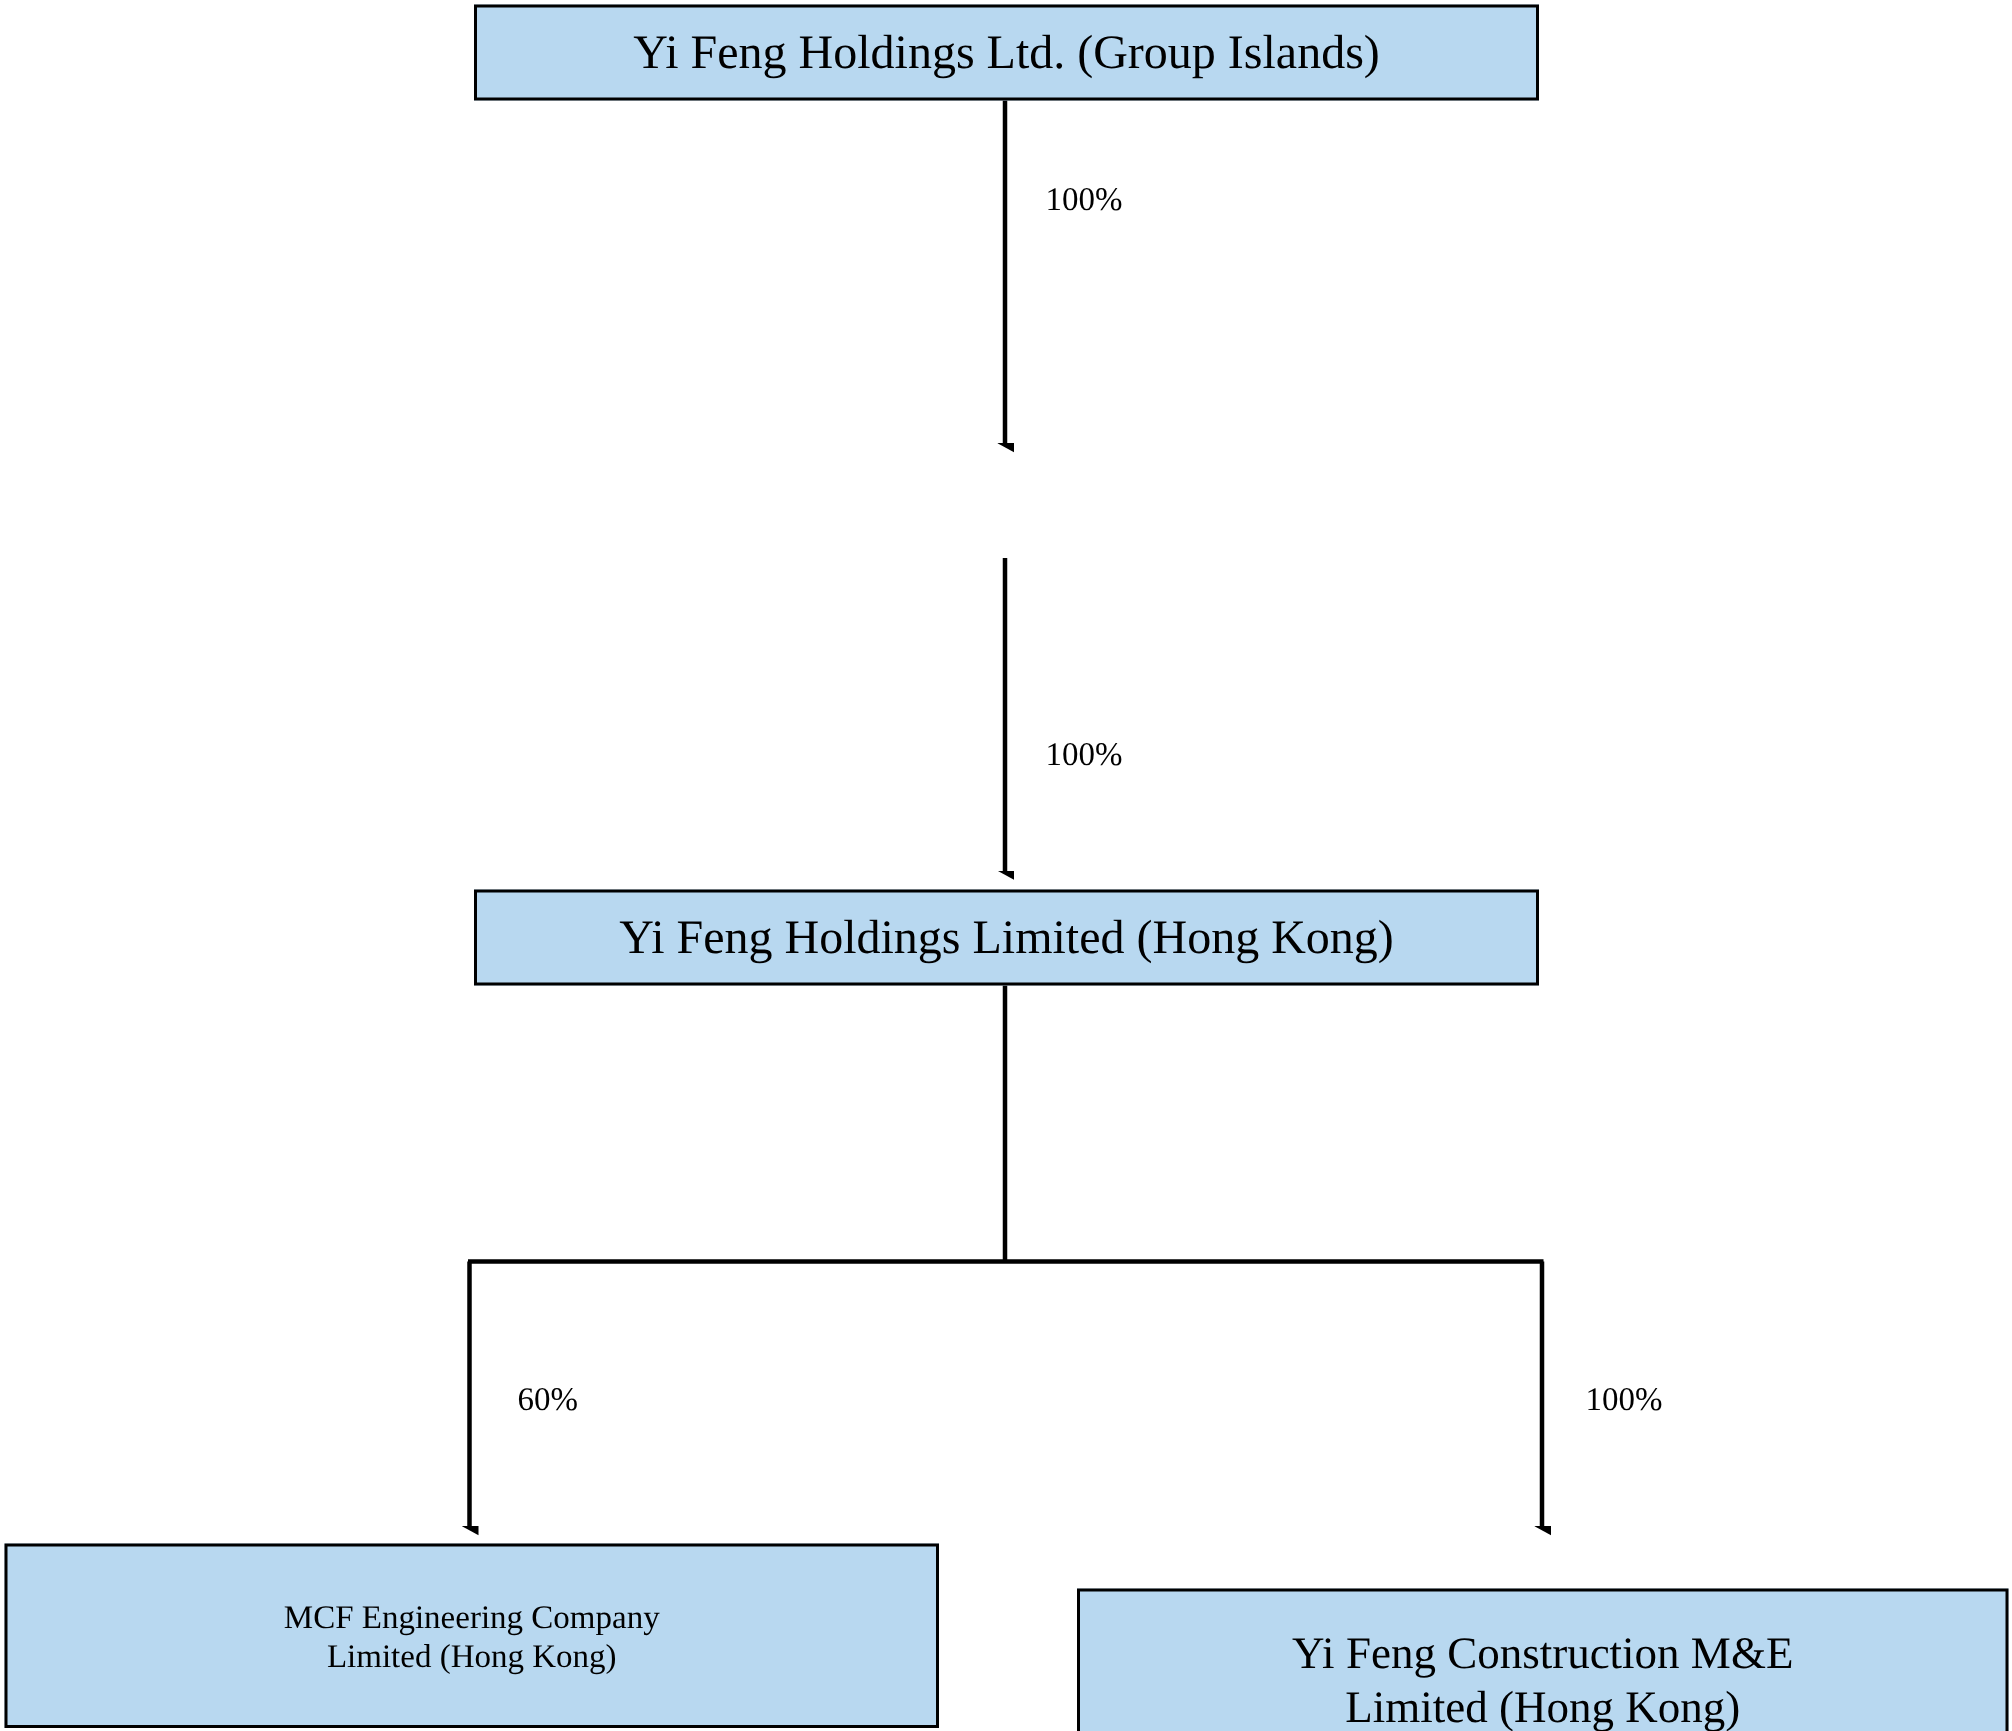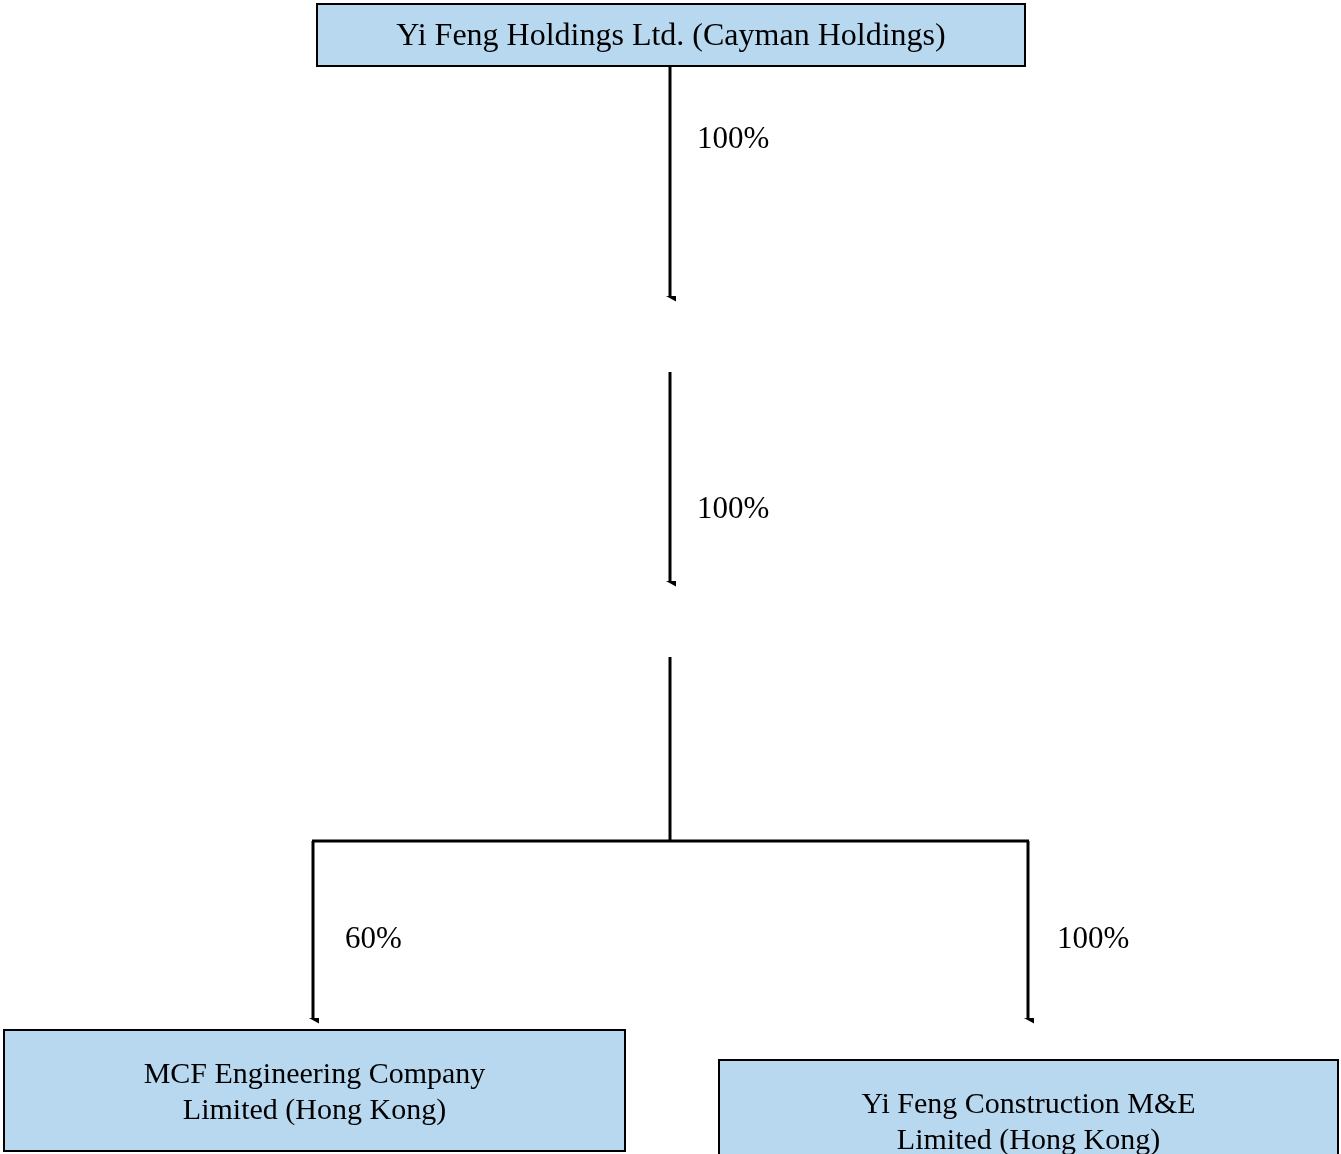--- a/index.html
+++ b/index.html
@@ -63,33 +63,33 @@
     top: 593px;
     width: 710px;
     height: 64px;
     font-size: 32px;
   }
   .box-mcf {
     left: 3px;
     top: 1029px;
     width: 623px;
     height: 123px;
-    font-size: 30px;
+    font-size: 22px;
   }
   .box-construction {
     left: 718px;
     top: 1029px;
     width: 621px;
     height: 123px;
     font-size: 30px;
     margin-top: 30px;
   }
   .edge-label {
     position: absolute;
-    font-size: 31px;
+    font-size: 22px;
     line-height: 1;
     white-space: nowrap;
     z-index: 4;
   }
   .label-pct-1 { left: 697px; top: 122px; }
   .label-pct-2 { left: 697px; top: 492px; }
   .label-pct-3 { left: 345px; top: 922px; }
   .label-pct-4 { left: 1057px; top: 922px; }
 </style>
 </head>
@@ -111,24 +111,27 @@
     <line x1="670" y1="657" x2="670" y2="842" stroke="#000000" stroke-width="3"></line>
 
     <line x1="312" y1="841" x2="1029" y2="841" stroke="#000000" stroke-width="3"></line>
 
     <line x1="313" y1="841" x2="313" y2="1018" stroke="#000000" stroke-width="3" marker-end="url(#arrowhead)"></line>
 
     <line x1="1028" y1="841" x2="1028" y2="1018" stroke="#000000" stroke-width="3" marker-end="url(#arrowhead)"></line>
   </svg>
 
   <div class="entity-box box-cayman">
-    <span class="entity-label">Yi Feng Holdings Ltd. (Cayman Holdings)</span>
+    <span class="entity-label">Yi Feng Holdings Ltd. (Group Islands)</span>
   </div>
 
 
+  <div class="entity-box box-hk-holdings">
+    <span class="entity-label">Yi Feng Holdings Limited (Hong Kong)</span>
+  </div>
 
   <div class="entity-box box-mcf">
     <span class="entity-label">MCF Engineering Company
 Limited (Hong Kong)</span>
   </div>
 
   <div class="entity-box box-construction">
     <span class="entity-label">Yi Feng Construction M&amp;E
 Limited (Hong Kong)</span>
   </div>

